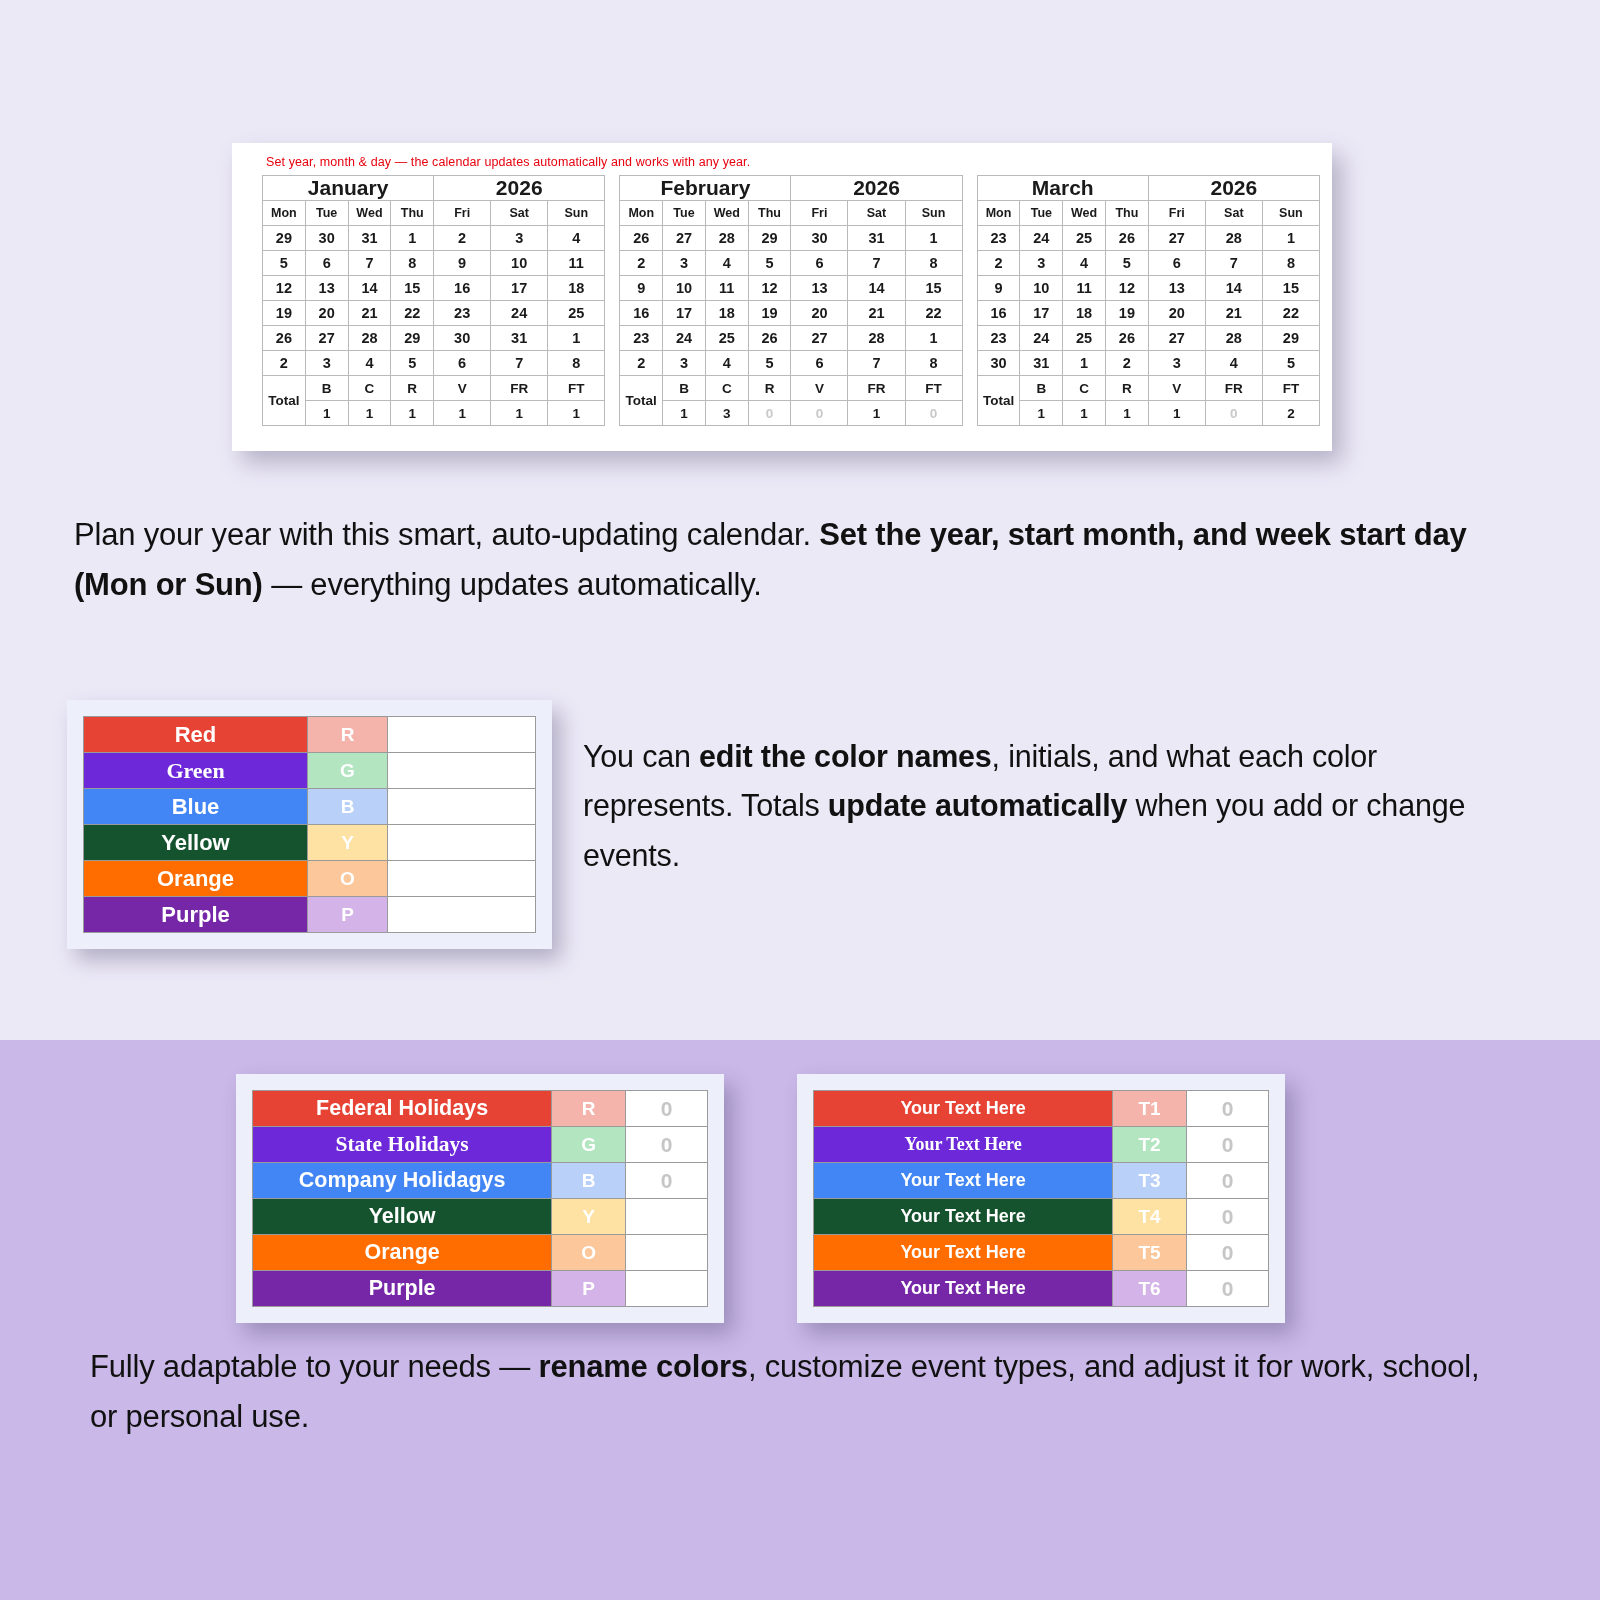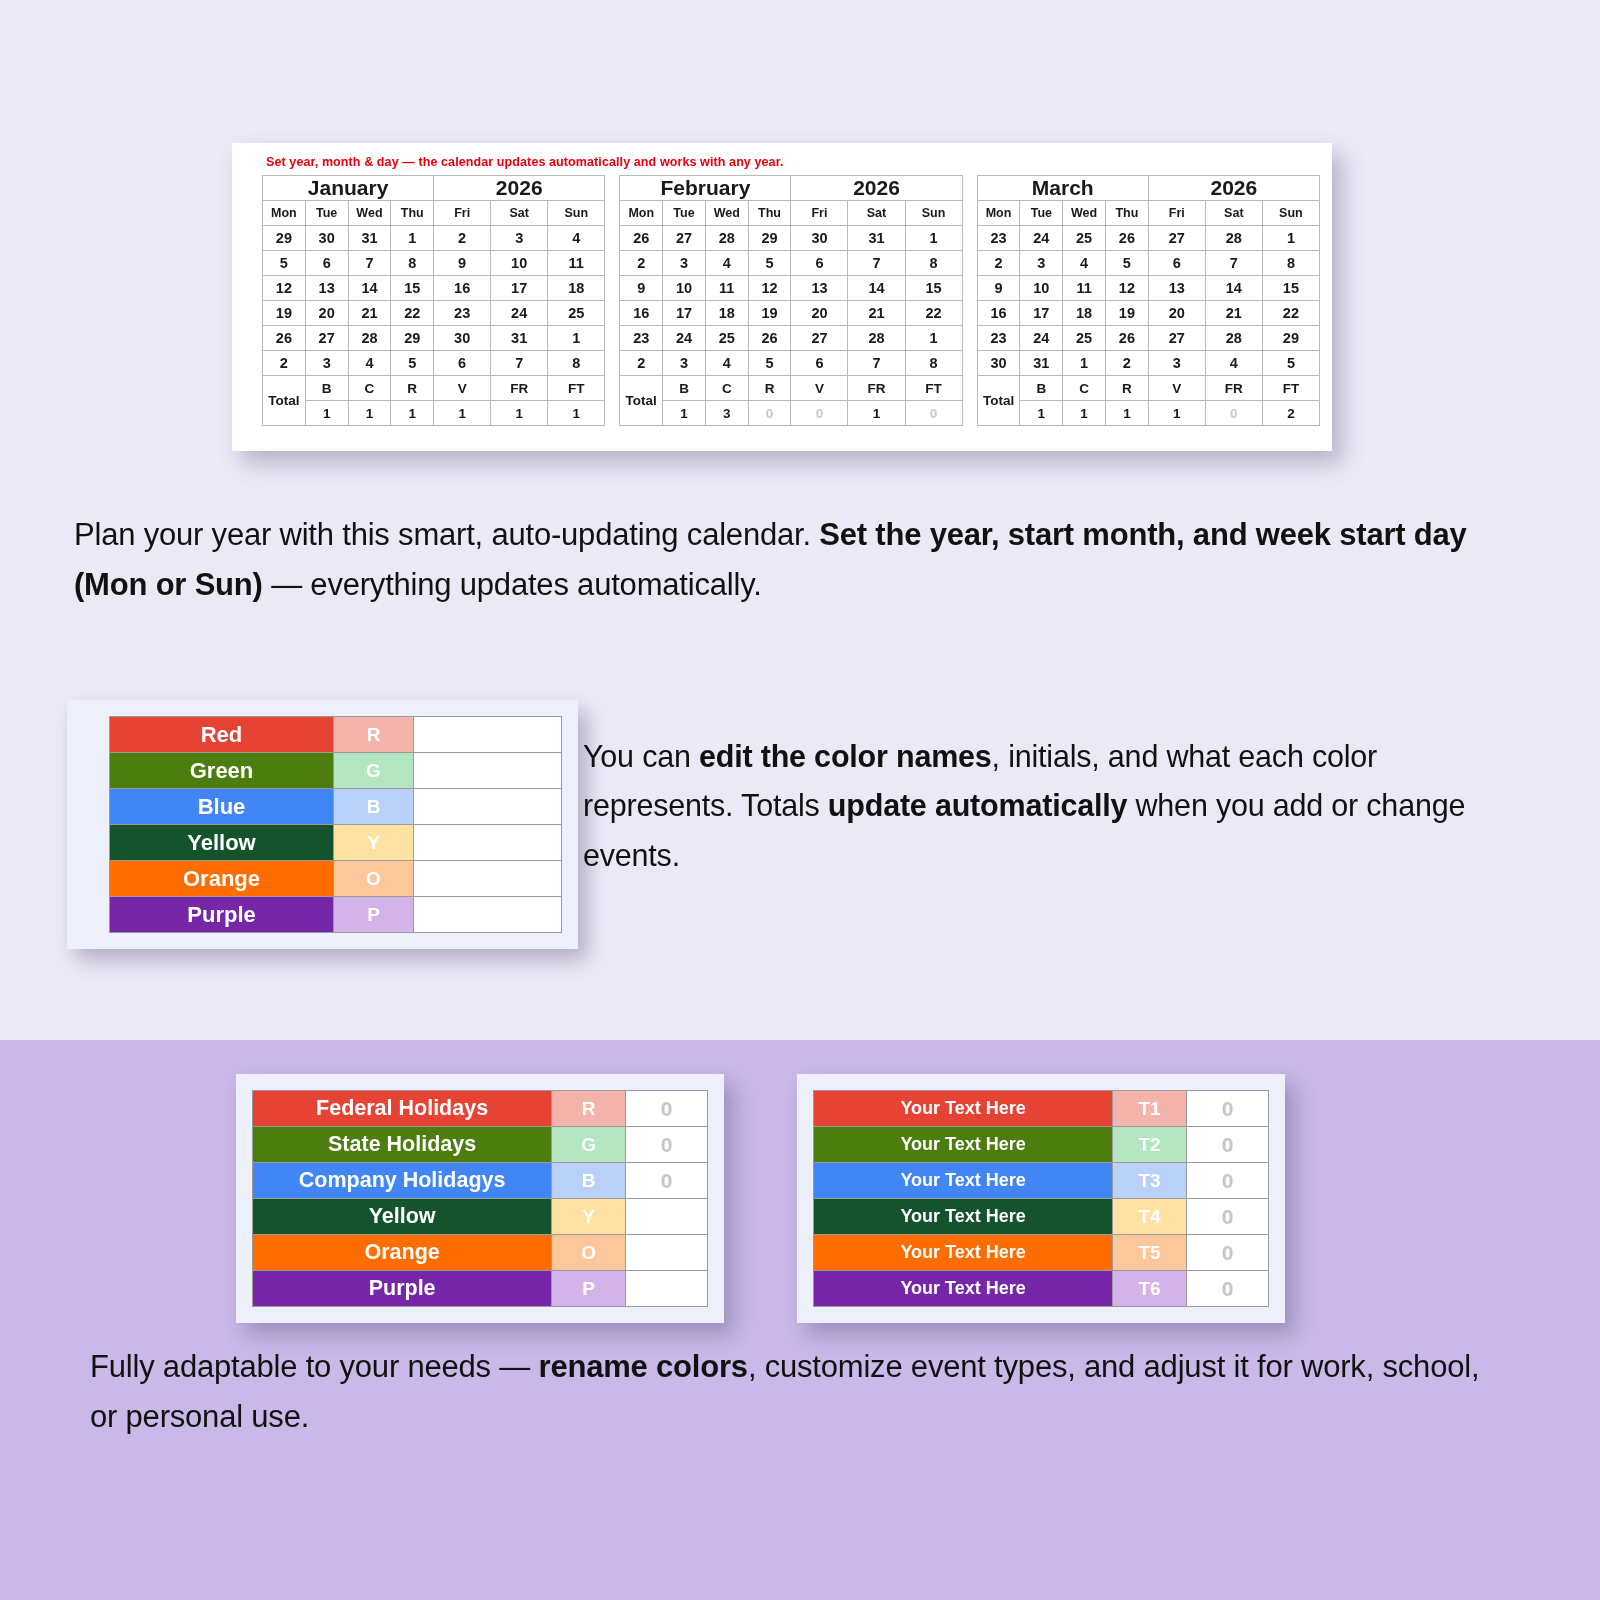--- a/index.html
+++ b/index.html
@@ -28,21 +28,21 @@
   }
 
   
   #calendar-card {
     left: 232px; top: 143px; width: 1100px; height: 308px;
     padding: 10px 12px 12px 12px;
   }
   .cal-note {
     color: #e8000d;
     font-size: 12.5px;
-    font-weight: bold;
+    font-weight: normal;
     letter-spacing: .1px;
     margin: 2px 0 6px 22px;
     white-space: nowrap;
   }
   .months-row { display: flex; gap: 14px; padding-left: 18px; }
 
   table.month {
     border-collapse: collapse;
     table-layout: fixed;
     width: 345px;
@@ -150,36 +150,36 @@
     color: #ffffff;
     vertical-align: middle;
   }
   td.lg-name { font-size: 22px; }
   td.lg-init { font-size: 19px; color: #111; }
   td.lg-val  { font-size: 21px; color: #111; background: #ffffff; }
   td.lg-val.zero { color: #c6c6c6; }
 
   
   .c-red    { background: #e74335; }
-  .c-green  { background: #4d7c0f; }
+  .c-green  { background: #6d28d9; font-family: Liberation Serif, serif; }
   .c-blue   { background: #4285f4; }
   .c-yellow { background: #14532d; }
   .c-orange { background: #ff6d01; }
   .c-purple { background: #7527a8; }
   
   .t-red    { background: #f4b3ab; }
   .t-green  { background: #b2e5c0; }
   .t-blue   { background: #b9d0f8; }
   .t-yellow { background: #fde2a3; }
   .t-orange { background: #fcc79a; }
   .t-purple { background: #d4b3e8; }
 
   
   #legend-main { left: 67px; top: 700px; }
-  #legend-main table.legend { width: 452px; margin-left: 26px; }
+  #legend-main table.legend { width: 452px; }
   #legend-main td { height: 36px; }
   #legend-main .col-name  { width: 224px; }
   #legend-main .col-init  { width: 80px; }
   #legend-main .col-val   { width: 148px; }
 
   
   #legend-holidays { left: 236px; top: 1074px; }
   #legend-holidays table.legend { width: 456px; }
   #legend-holidays td { height: 36px; margin-left: 12px; }
   #legend-holidays .col-name { width: 292px; }

